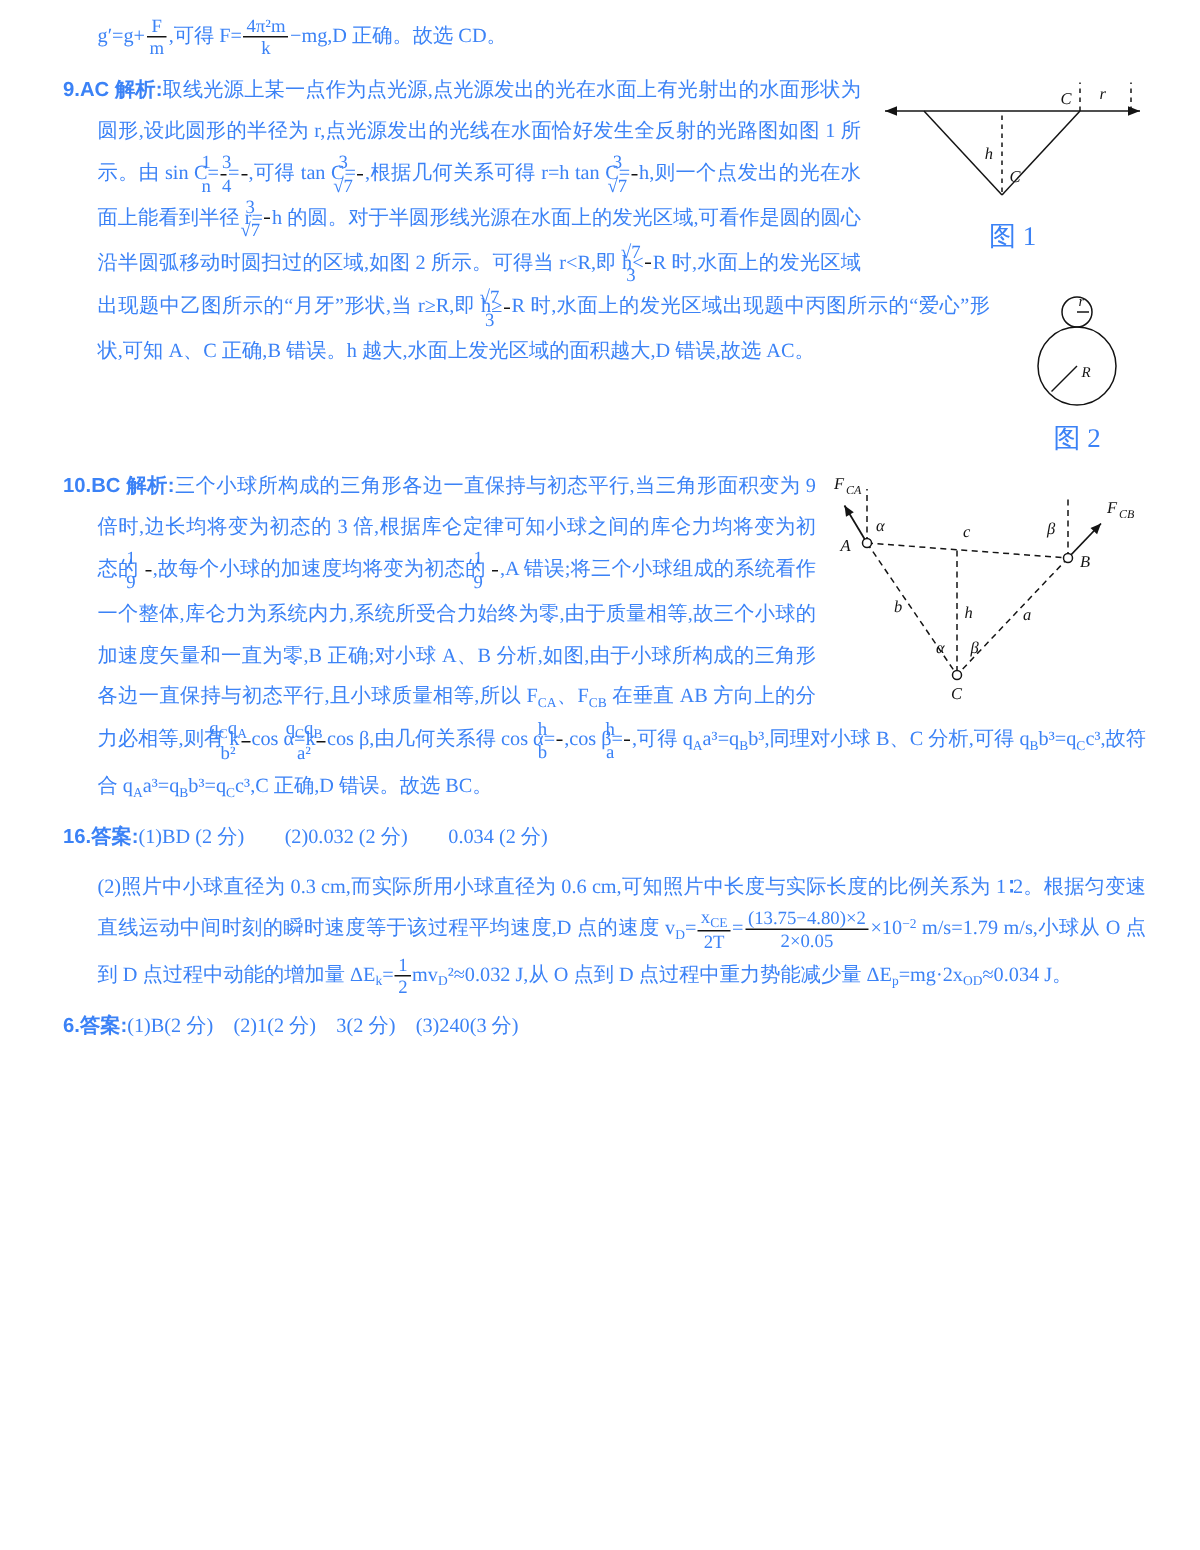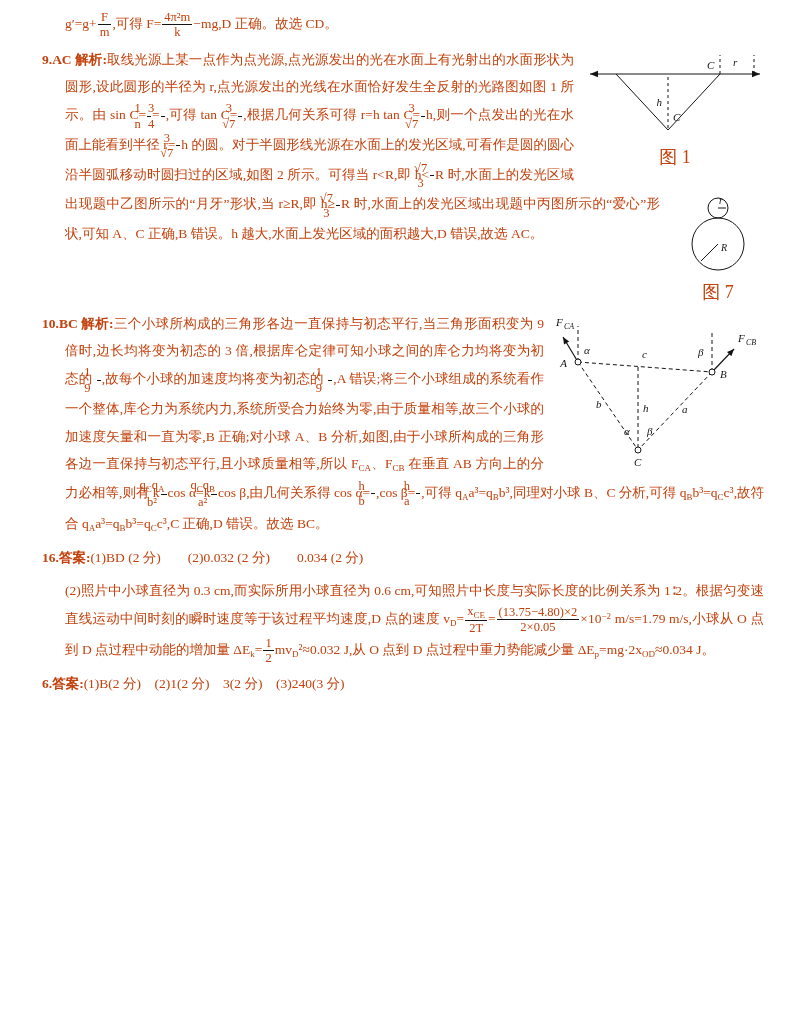--- a/index.html
+++ b/index.html
@@ -1,24 +1,24 @@
 <!DOCTYPE html>
 <html><head>
 <meta charset="utf-8">
 <style>
   *{box-sizing:border-box;}
   html,body{margin:0;padding:0;background:#e8e8e8;}
-  .page{width:800px;height:1033px;margin:0 auto;background:#ffffff;color:#c2410c;
+  .page{width:800px;height:1033px;margin:0 auto;background:#ffffff;color:#3b82f6;
         font-family:"Liberation Serif","DejaVu Serif",serif;font-size:13.5px;
         padding:10px 36px 0 42px;overflow:hidden;}
   .para{margin:0 0 6px;text-align:justify;line-height:2.05;}
   .hang{padding-left:23px;text-indent:-23px;}
   .ind{margin-left:23px;}
   .tight{line-height:1.95;}
-  b{font-family:Liberation Serif, serif;font-weight:bold;}
+  b{font-family:Liberation Sans, sans-serif;font-weight:bold;}
   sub{font-size:9px;vertical-align:-3px;}
   sup{font-size:9px;vertical-align:4px;}
   .fr{display:inline-block;vertical-align:middle;text-align:center;line-height:1.15;
       margin:0 1px;font-size:12.5px;}
   .fr i{display:block;font-style:normal;padding:0 2px;}
   .fr .fd{border-top:1px solid #141414;}
   .block{margin-bottom:2px;}
   .block::after{content:"";display:block;clear:both;}
   .fig{text-align:center;}
   .fig1{float:right;clear:right;width:178px;margin:2px 0 2px 12px;}
@@ -65,21 +65,21 @@
           <circle cx="44" cy="53" r="26"></circle>
           <circle cx="44" cy="17" r="10"></circle>
           <line x1="44" y1="17" x2="52" y2="17"></line>
           <line x1="44" y1="53" x2="27" y2="70"></line>
         </g>
         <g font-size="10" font-style="italic" fill="#141414">
           <text x="45" y="13">r</text>
           <text x="47" y="60">R</text>
         </g>
       </svg>
-      <div class="figcap">图 7</div>
+      <div class="figcap">图 2</div>
     </div>
 
     <p class="para hang"><b>9.AC 解析:</b>取线光源上某一点作为点光源,点光源发出的光在水面上有光射出的水面形状为圆形,设此圆形的半径为 r,点光源发出的光线在水面恰好发生全反射的光路图如图 1 所示。由 sin C=<span class="fr"><i class="fn">1</i><i class="fd">n</i></span>=<span class="fr"><i class="fn">3</i><i class="fd">4</i></span>,可得 tan C=<span class="fr"><i class="fn">3</i><i class="fd">√7</i></span>,根据几何关系可得 r=h tan C=<span class="fr"><i class="fn">3</i><i class="fd">√7</i></span>h,则一个点发出的光在水面上能看到半径 r=<span class="fr"><i class="fn">3</i><i class="fd">√7</i></span>h 的圆。对于半圆形线光源在水面上的发光区域,可看作是圆的圆心沿半圆弧移动时圆扫过的区域,如图 2 所示。可得当 r&lt;R,即 h&lt;<span class="fr"><i class="fn">√7</i><i class="fd">3</i></span>R 时,水面上的发光区域出现题中乙图所示的“月牙”形状,当 r≥R,即 h≥<span class="fr"><i class="fn">√7</i><i class="fd">3</i></span>R 时,水面上的发光区域出现题中丙图所示的“爱心”形状,可知 A、C 正确,B 错误。h 越大,水面上发光区域的面积越大,D 错误,故选 AC。</p>
   </div>
 
   <div class="block">
     <div class="fig fig3">
       <svg width="210" height="158" viewBox="0 0 210 158">
         <g stroke="#141414" stroke-width="1" fill="none" stroke-dasharray="4 3">
           <line x1="24" y1="50" x2="158" y2="60"></line>

